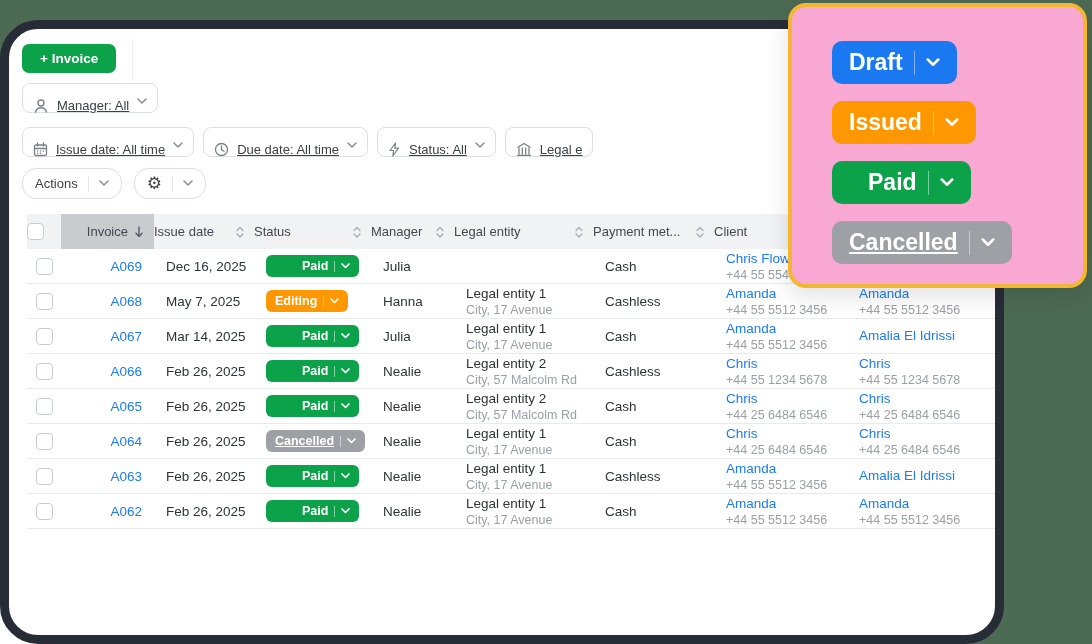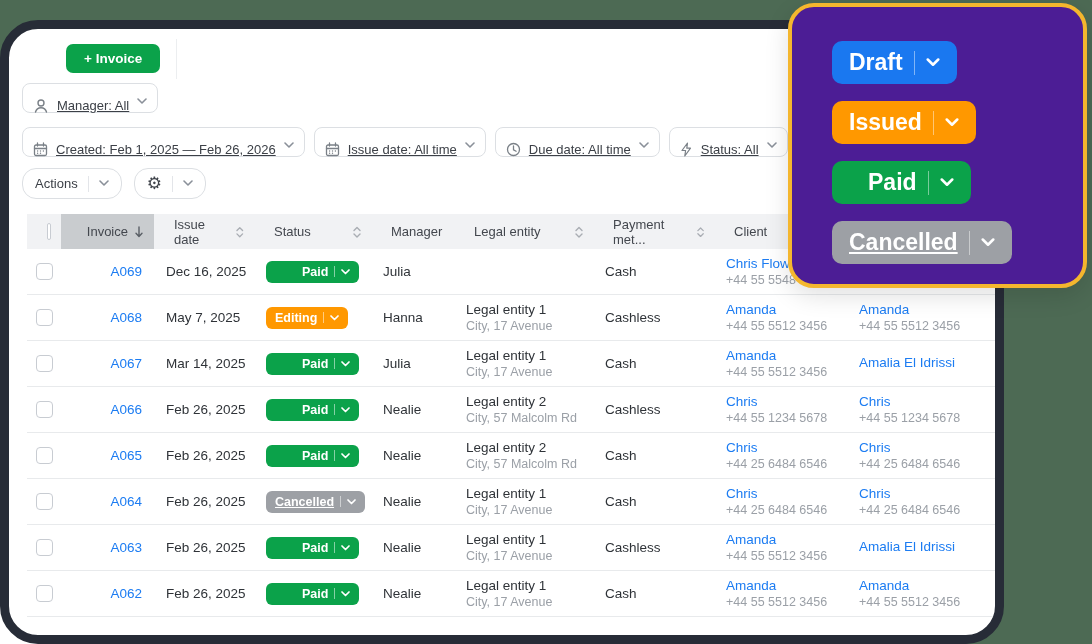--- a/index.html
+++ b/index.html
@@ -12,60 +12,60 @@
 
   
   .card { position:absolute; left:0; top:20px; width:1004px; height:624px;
     background:#fff; border:9px solid #272C37; border-radius:38px; z-index:2; overflow:hidden; }
   .card-inner { padding:15px 0 0 13px; }
 
   .btn { display:inline-flex; align-items:center; background:#fff; border:1px solid #DCDFE3;
     border-radius:8px; color:#3C4047; font-size:13px; cursor:pointer; }
 
   
-  .invoice-row { display:flex; align-items:center; height:29px;margin-left:44px; }
+  .invoice-row { display:flex; align-items:center; height:29px; }
   .btn-invoice { display:inline-flex; align-items:center; gap:7px; background:#0BA24A; color:#fff;
     border:none; border-radius:7px; height:29px; padding:0 18px; font-size:13.5px; font-weight:700; cursor:pointer; }
   .toolbar-divider { width:1px; height:40px; background:#ECEEF0; margin-left:16px; }
 
   .chip { height:28px; padding:14px 10px; gap:8px; display:inline-flex; align-items:flex-start;text-decoration:underline; }
   .chip svg { flex:0 0 auto; }
   .row-manager { margin-top:10px; }
   .row-filters { margin-top:9px; display:flex; gap:9px; }
   .row-actions { margin-top:11px; display:flex; gap:12px; }
   .btn-tall { height:31px; padding:0 12px; gap:10px; display:inline-flex; align-items:center;border-radius:14px; }
   .btn-sep { width:1px; height:16px; background:#E3E5E9; }
   .gear-glyph { font-family:"DejaVu Sans",sans-serif; font-size:17px; color:#41454C; line-height:1; }
 
   
   .table { margin:15px 0 0 5px; width:977px; }
   .tr { display:grid; grid-template-columns:34px 93px 100px 117px 83px 139px 121px 133px 157px;
     align-items:center; }
   .thead { background:#F1F2F4; height:35px; font-size:13px; color:#43474E; }
-  .thead .th { display:flex; align-items:center; height:35px; padding:0 10px 0 20px; gap:6px; justify-content:space-between; }
+  .thead .th { display:flex; align-items:center; height:35px; padding:0 10px 0 0; gap:6px; justify-content:space-between; }
   .th-invoice { background:#C9CCCF; justify-content:flex-end !important; gap:8px; }
-  .tbody .tr { height:46px; border-bottom:1px solid #E8EAEC; font-size:13.5px; color:#2F3338; }
+  .tbody .tr { height:35px; border-bottom:1px solid #E8EAEC; font-size:13.5px; color:#2F3338; }
   .td { padding-left:12px; overflow:hidden; white-space:nowrap; }
   .td-check { padding-left:0; display:flex; justify-content:center; }
   .td-invoice { text-align:right; padding-right:12px; padding-left:0; }
   .link { color:#1C7CF2; cursor:pointer; }
   .sub { font-size:12.5px; color:#9BA0A7; margin-top:2px; }
   .checkbox { width:17px; height:17px; border:1.5px solid #C8CCD2; border-radius:4px; background:#fff; cursor:pointer; }
 
   .badge { display:inline-flex; align-items:center; gap:6px; border-radius:6px; color:#fff;
     font-size:12.5px; font-weight:700; padding:4px 9px; cursor:pointer; }
   .badge .bsep { width:1px; height:11px; background:rgba(255,255,255,.5); }
   .badge[data-variant="green"]  { background:#0BA24A;padding-left:36px; }
   .badge[data-variant="orange"] { background:#FF9800; }
   .badge[data-variant="gray"]   { background:#9DA0A5;text-decoration:underline; }
   .badge[data-variant="blue"]   { background:#1A78F0; }
 
   
-  .overlay { position:absolute; left:788px; top:3px; width:299px; height:285px; background:#4c1d95;
-    border:4px solid #F4B62E; border-radius:26px; z-index:5; box-shadow:0 8px 24px rgba(0,0,0,.12);
+  .overlay { position:absolute; left:788px; top:3px; width:299px; height:285px; background:#f9a8d4;
+    border:4px solid #F4B62E; border-radius:18px; z-index:5; box-shadow:0 8px 24px rgba(0,0,0,.12);
     padding:34px 0 0 40px; }
   .status-pill { display:inline-flex; align-items:center; gap:11px; height:43px; padding:0 17px;
     border-radius:10px; color:#fff; font-size:23px; font-weight:600; cursor:pointer; margin-bottom:17px; }
   .status-pill .psep { width:1px; height:24px; background:rgba(255,255,255,.45); }
   .overlay .wrap { display:flex; flex-direction:column; align-items:flex-start; }
 </style>
 </head>
 <body>
 
 <svg width="0" height="0" style="position:absolute">
@@ -115,37 +115,20 @@
             <svg width="15" height="15" viewBox="0 0 15 15">
                 <rect x="1.5" y="3" width="12" height="10.5" rx="1.5" fill="none" stroke="#7A8087" stroke-width="1.3"></rect>
                 <path d="M4.5 1v3M10.5 1v3M1.5 6.5h12" stroke="#7A8087" stroke-width="1.3" stroke-linecap="round"></path>
                 <circle cx="4.6" cy="9" r=".7" fill="#7A8087"></circle>
                 <circle cx="7.5" cy="9" r=".7" fill="#7A8087"></circle>
                 <circle cx="10.4" cy="9" r=".7" fill="#7A8087"></circle>
                 <circle cx="4.6" cy="11.3" r=".7" fill="#7A8087"></circle>
                 <circle cx="7.5" cy="11.3" r=".7" fill="#7A8087"></circle>
               </svg>
           </span>
-          <span>Created: Feb 1, 2025 — Feb 26, 2026</span>
-          <svg width="10" height="7" viewBox="0 0 10 7">
-              <use href="#chev"></use>
-            </svg>
-        </button>
-        <button class="btn chip">
-          <span>
-            <svg width="15" height="15" viewBox="0 0 15 15">
-                <rect x="1.5" y="3" width="12" height="10.5" rx="1.5" fill="none" stroke="#7A8087" stroke-width="1.3"></rect>
-                <path d="M4.5 1v3M10.5 1v3M1.5 6.5h12" stroke="#7A8087" stroke-width="1.3" stroke-linecap="round"></path>
-                <circle cx="4.6" cy="9" r=".7" fill="#7A8087"></circle>
-                <circle cx="7.5" cy="9" r=".7" fill="#7A8087"></circle>
-                <circle cx="10.4" cy="9" r=".7" fill="#7A8087"></circle>
-                <circle cx="4.6" cy="11.3" r=".7" fill="#7A8087"></circle>
-                <circle cx="7.5" cy="11.3" r=".7" fill="#7A8087"></circle>
-              </svg>
-          </span>
           <span>Issue date: All time</span>
           <svg width="10" height="7" viewBox="0 0 10 7">
               <use href="#chev"></use>
             </svg>
         </button>
         <button class="btn chip">
           <span>
             <svg width="15" height="15" viewBox="0 0 15 15">
                 <circle cx="7.5" cy="7.5" r="6" fill="none" stroke="#7A8087" stroke-width="1.3"></circle>
                 <path d="M7.5 4v3.8l2.6 1.5" fill="none" stroke="#7A8087" stroke-width="1.3" stroke-linecap="round"></path>

